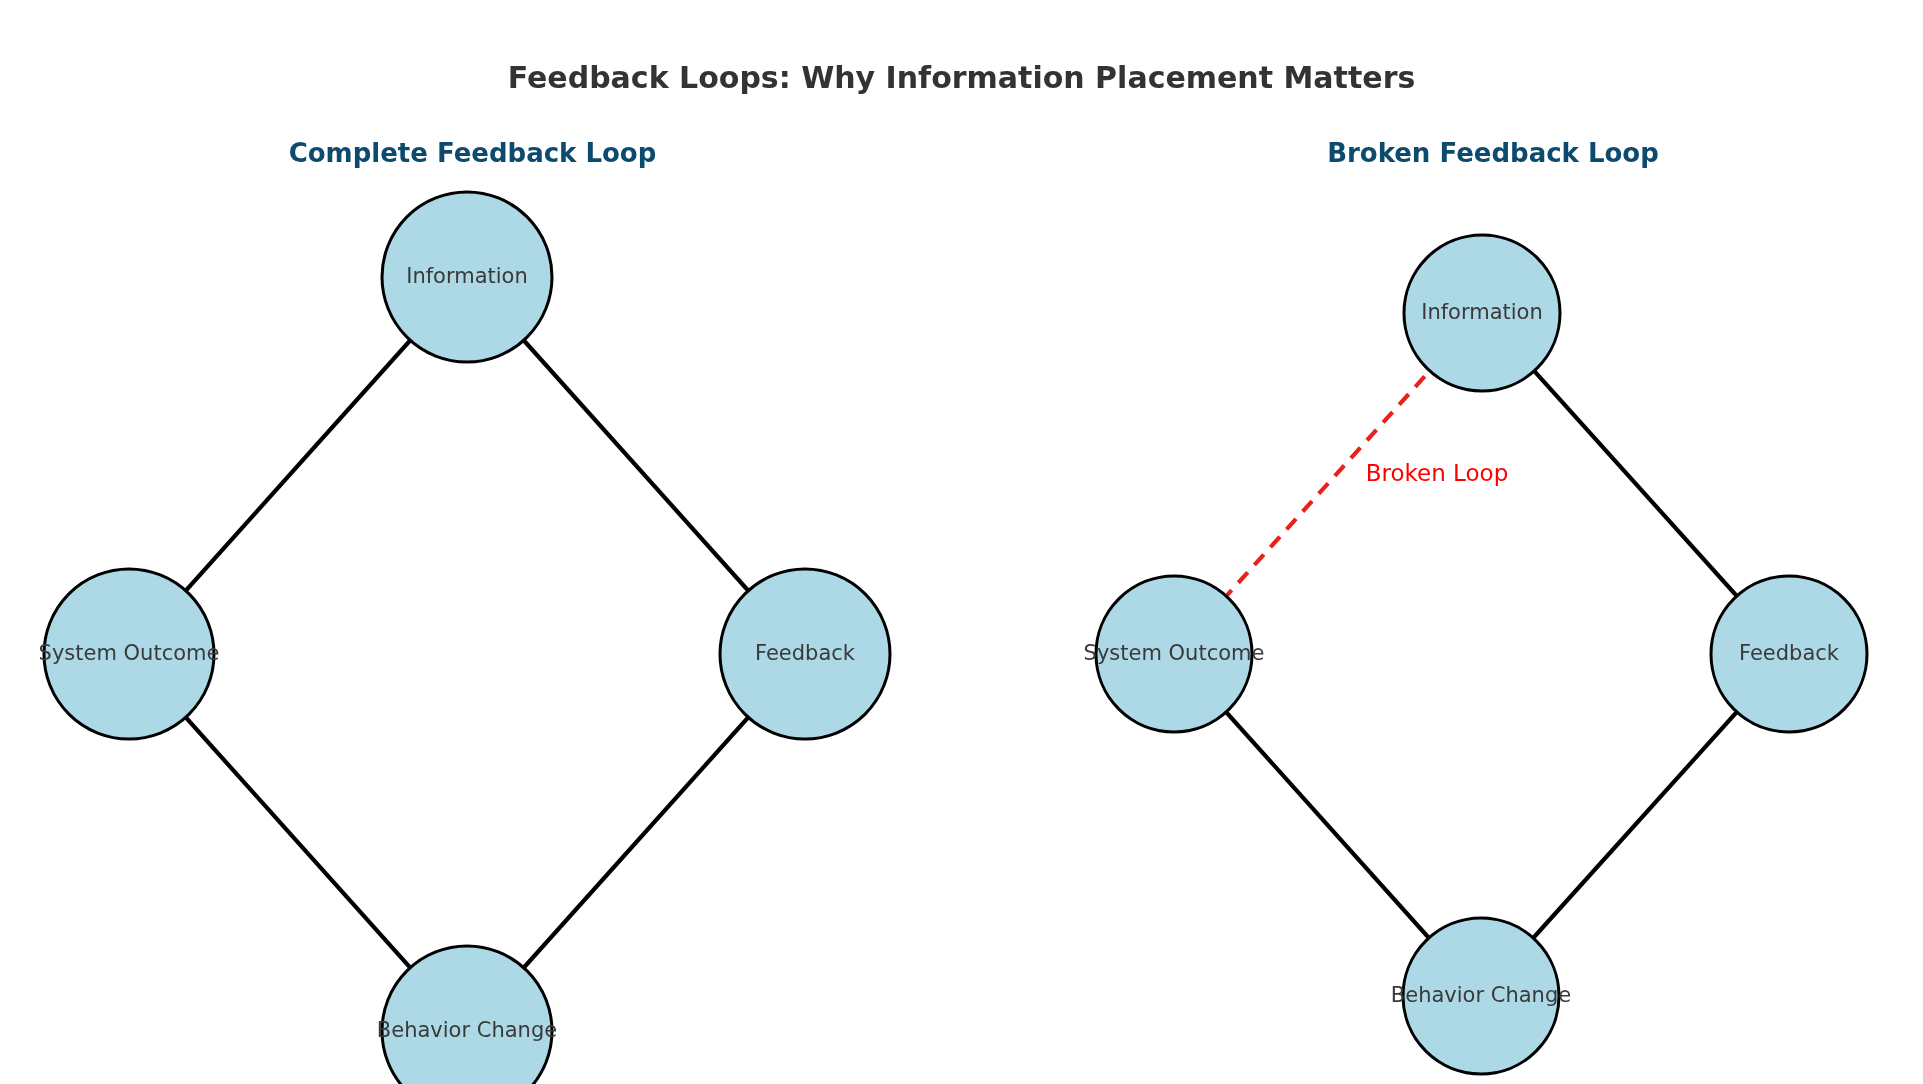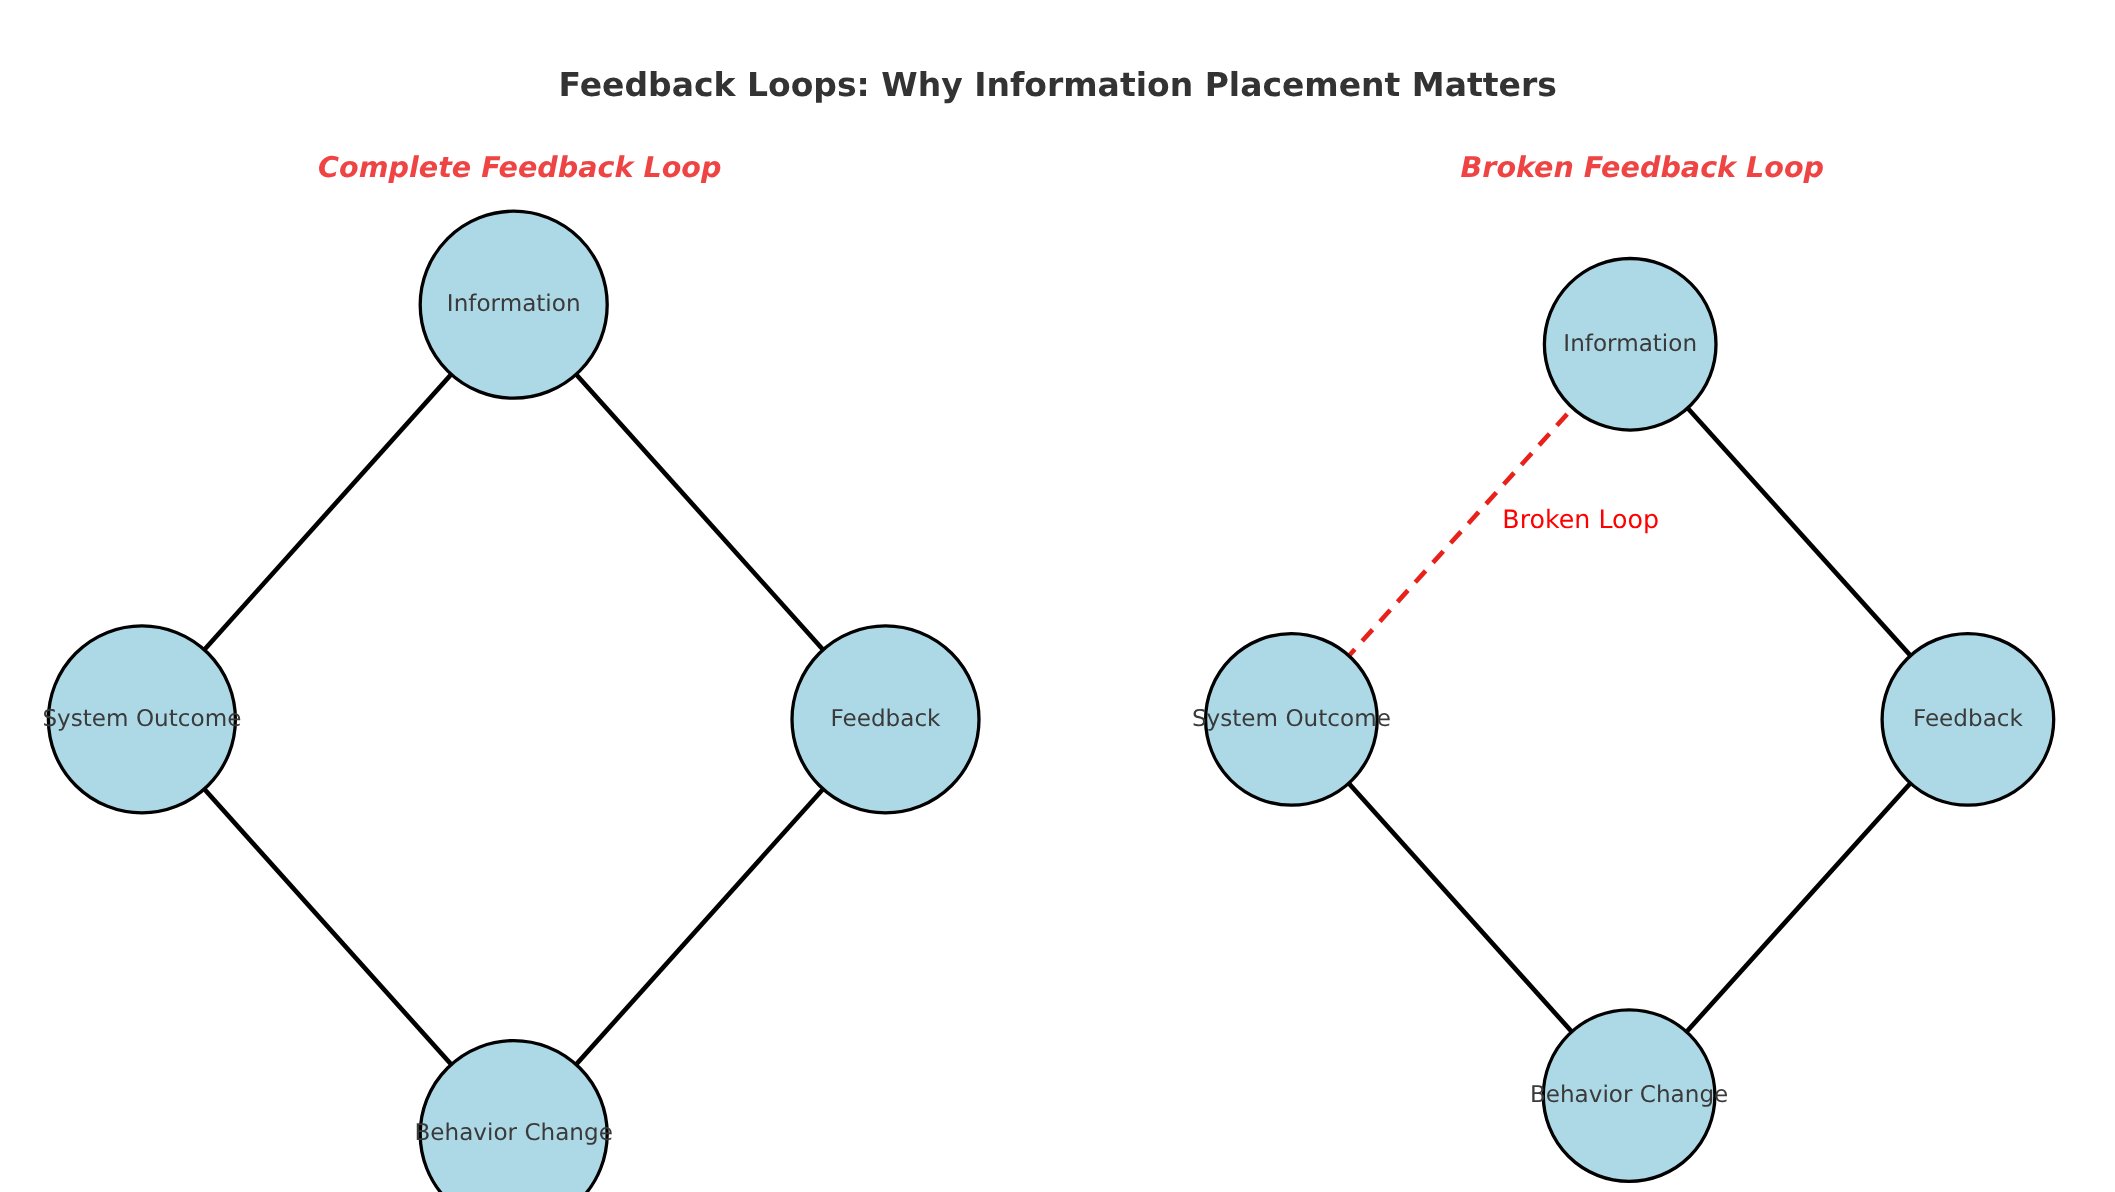--- a/index.html
+++ b/index.html
@@ -33,22 +33,21 @@
     color: #333333;
     letter-spacing: 0px;
   }
   .panel-title {
     position: absolute;
     top: 94px;
     text-align: center;
     font-family: "DejaVu Sans", sans-serif;
     font-weight: bold;
     font-size: 26px;
-    color: #ef4444;
-    font-style: italic;
+    color: #0c4a6e;
   }
   #panel-title-left  { left: 0px;   width: 945px; }
   #panel-title-right { left: 978px; width: 1030px; }
 
   svg#graph {
     position: absolute;
     top: 0; left: 0;
     width: 1923px;
     height: 1084px;
   }

